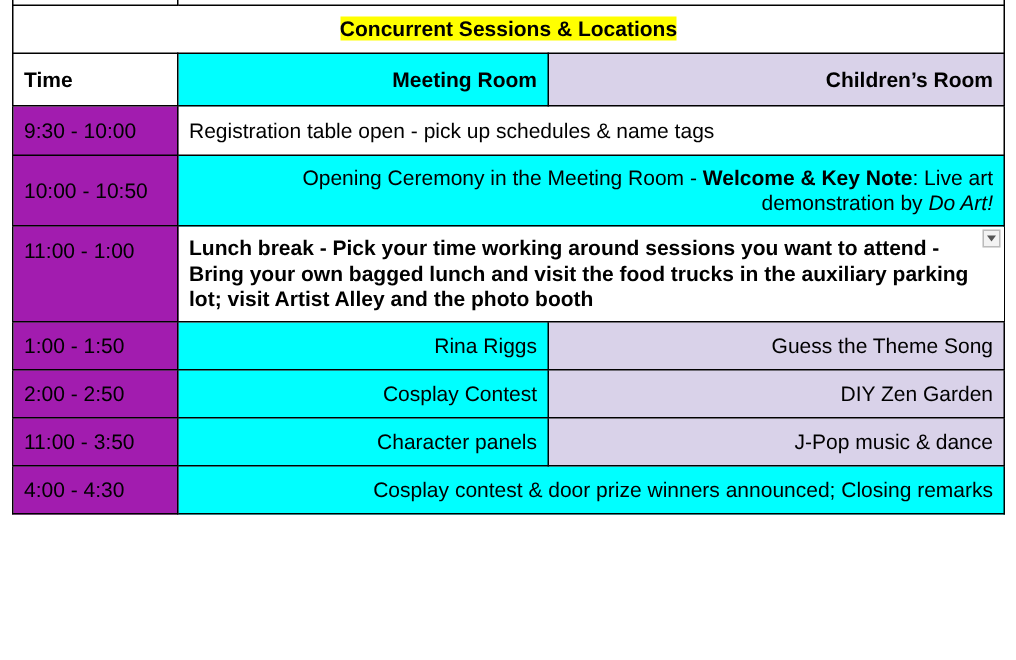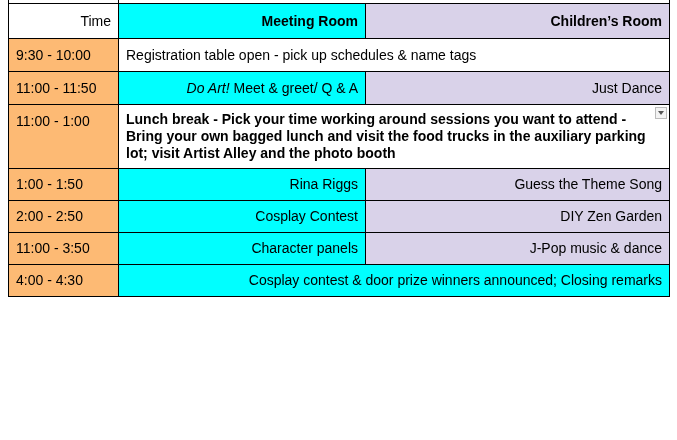--- a/index.html
+++ b/index.html
@@ -1,57 +1,59 @@
 <!DOCTYPE html>
 <html><head>
 <meta charset="utf-8">
 <style>
   html,body{margin:0;padding:0;background:#fff;}
   body{width:677px;height:440px;position:relative;overflow:hidden;font-family:"Liberation Sans",sans-serif;color:#000;}
   .tbl{position:absolute;left:8px;top:-1px;width:661px;border-collapse:collapse;table-layout:fixed;}
   .tbl td{border:1.5px solid #000;padding:0 7px;font-size:14px;line-height:17px;vertical-align:middle;}
-  .c-time{background:#fdba74;margin-left:13px;}
+  .c-time{background:#a21caf;margin-left:13px;}
   .c-meet{background:#00ffff;text-align:right;}
   .c-child{background:#d9d2e9;text-align:right;}
   .c-white{background:#fff;}
   .title-cell{text-align:center;font-weight:bold;font-size:14px;}
   .hl{background:#ffff00;}
-  .hdr-time{text-align:right;font-weight:normal;font-size:16px;}
+  .hdr-time{text-align:left;font-weight:bold;font-size:16px;}
   .hdr{font-weight:bold;}
   .dd{position:absolute;right:2px;top:2px;width:12px;height:12px;border:1px solid #bbb;background:#f3f3f3;box-sizing:border-box;}
   .dd:after{content:"";position:absolute;left:2px;top:3px;border-left:3.5px solid transparent;border-right:3.5px solid transparent;border-top:4px solid #555;}
   .rel{position:relative;font-weight:bold;}
 </style>
 </head>
 <body>
 
 <table class="tbl">
   <colgroup>
       <col style="width:110px">
       <col style="width:247px">
       <col style="width:304px">
     </colgroup>
   <tbody>
       <tr style="height:4px">
     <td class="c-white"></td>
     <td class="c-white" colspan="2"></td>
   </tr>
+  <tr style="height:32px">
+    <td colspan="3" class="c-white title-cell"><span class="hl">Concurrent Sessions &amp; Locations</span></td>
+  </tr>
   <tr style="height:35px">
     <td class="c-white hdr-time">Time</td>
     <td class="c-meet hdr">Meeting Room</td>
     <td class="c-child hdr">Children’s Room</td>
   </tr>
   <tr style="height:33px">
     <td class="c-time">9:30 - 10:00</td>
     <td class="c-white" colspan="2">Registration table open - pick up schedules &amp; name tags</td>
   </tr>
-  <tr style="height:33px">
-    <td class="c-time">11:00 - 11:50</td>
-    <td class="c-meet"><i>Do Art!</i><span> Meet &amp; greet/ Q &amp; A</span></td>
-    <td class="c-child">Just Dance</td>
+  <tr style="height:47px">
+    <td class="c-time">10:00 - 10:50</td>
+    <td class="c-meet" colspan="2"><span>Opening Ceremony in the Meeting Room - </span><b>Welcome &amp; Key Note</b><span>: Live art demonstration by </span><i>Do Art!</i></td>
   </tr>
   <tr style="height:64px">
     <td class="c-time" style="vertical-align:top;padding-top:8px">11:00 - 1:00</td>
     <td class="c-white rel" colspan="2" style="padding-right:20px"><span>Lunch break - Pick your time working around sessions you want to attend - Bring your own bagged lunch and visit the food trucks in the auxiliary parking lot; visit Artist Alley and the photo booth</span><span class="dd"></span></td>
   </tr>
   <tr style="height:32px">
     <td class="c-time">1:00 - 1:50</td>
     <td class="c-meet">Rina Riggs</td>
     <td class="c-child">Guess the Theme Song</td>
   </tr>

